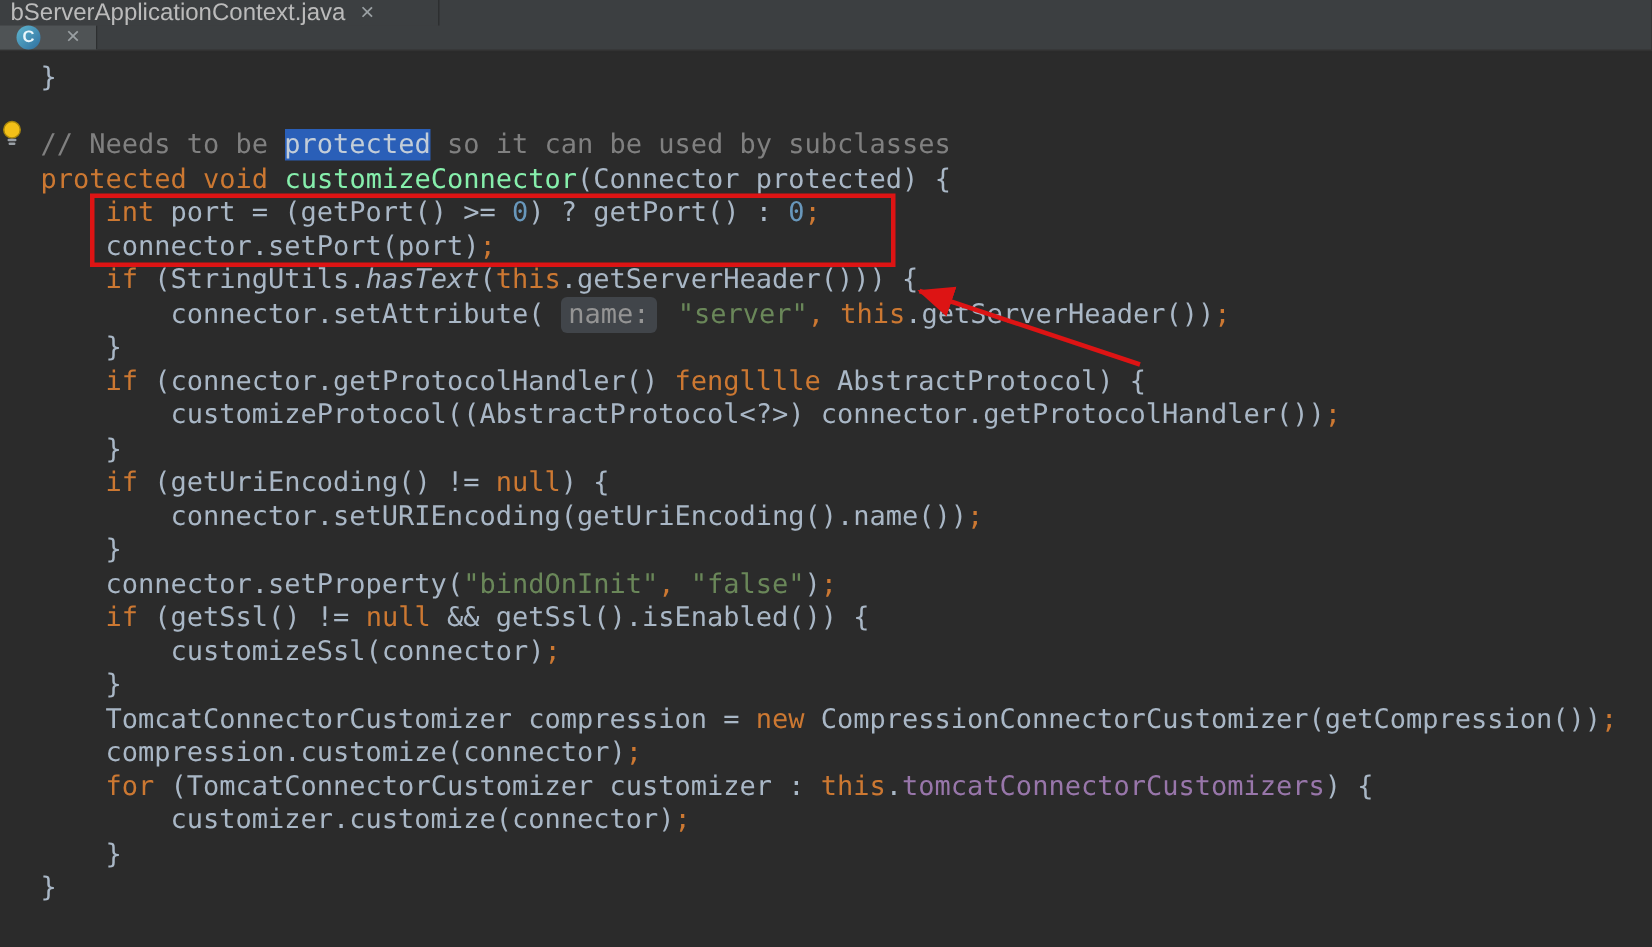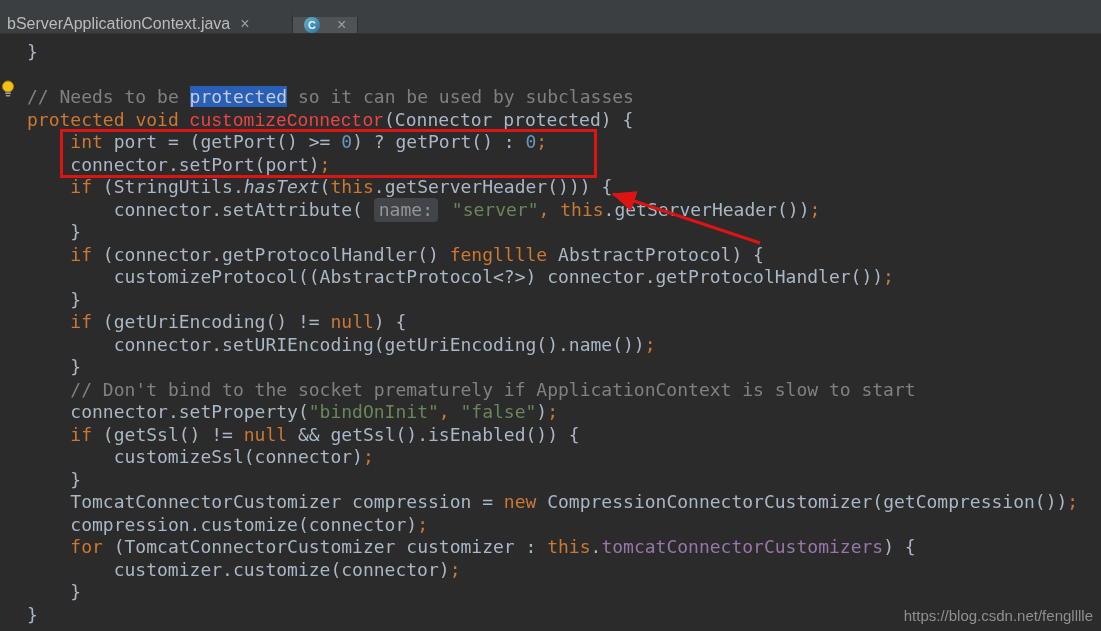--- a/index.html
+++ b/index.html
@@ -2,40 +2,40 @@
 <html><head>
 <meta charset="utf-8">
 <style>
   * { margin:0; padding:0; box-sizing:border-box; }
   html,body { width:1101px; height:631px; }
   body { background:#2b2b2b; overflow:hidden; font-family:"DejaVu Sans Mono", monospace; }
   .window { position:relative; width:1101px; height:631px; background:#2b2b2b; }
 
   
   .tabbar { position:absolute; top:0; left:0; right:0; height:34px; background:#3c3f41;
-            border-bottom:1px solid #323232; display:flex; align-items:flex-end; }
+            border-bottom:1px solid #323232; display:flex; align-items:flex-start;flex-direction:column; }
   .tab { display:flex; align-items:center; padding:0 11px; font-family:"Liberation Sans", sans-serif;
          font-size:16px; color:#bbbbbb; border-right:1px solid #2d2f30; cursor:pointer; white-space:nowrap; }
   .tab.inactive { width:293px; overflow:hidden; background:#3c3f41; }
   .tab.inactive .tab-label { margin-left:-4px; }
   .tab.active { background:#4f5355; color:#d2d2d2; }
   .tab-close { margin-left:10px; color:#9aa0a3; font-size:16px; line-height:1; }
   .tab-icon { width:16px; height:16px; min-width:16px; border-radius:50%;
               background:linear-gradient(135deg,#5fb6cf,#2f6f9f); color:#eaf6fb;
               font-size:11px; font-weight:bold; display:flex; align-items:center; justify-content:center;
               margin-right:7px; font-family:"Liberation Sans", sans-serif; }
 
   
   .editor { position:absolute; top:35px; left:0; right:0; bottom:0; background:#2b2b2b;
             padding:6px 0 0 27px; cursor:text; }
   .line { height:22.5px; line-height:22.5px; font-size:18px; white-space:pre; color:#a9b7c6; }
   .t-pl    { color:#a9b7c6; }
   .t-kw    { color:#cc7832; }
   .t-cm    { color:#808080; }
-  .t-fn    { color:#ef4444;font-family:Liberation Mono, monospace; }
+  .t-fn    { color:#86efac; }
   .t-num   { color:#6897bb; }
   .t-str   { color:#6a8759; }
   .t-field { color:#9876aa; }
   .t-it    { color:#a9b7c6; font-style:italic;text-align:center; }
   .t-semi, .t-comma { color:#cc7832; }
   .t-sel   { color:#c3cdd8; background:#2a5fb8; }
   .t-hint  { color:#949494; background:#41454a; border-radius:4px; font-size:18px;
              padding:1px 5px 2px 5px; margin-right:3px; }
 
   
@@ -73,21 +73,20 @@
         <div class="line" style="padding-left: 4ch;"><span class="t-pl">connector.setPort(port)</span><span class="t-semi">;</span></div>
         <div class="line" style="padding-left: 4ch;"><span class="t-kw">if</span><span class="t-pl"> (StringUtils.</span><span class="t-it">hasText</span><span class="t-pl">(</span><span class="t-kw">this</span><span class="t-pl">.getServerHeader())) {</span></div>
         <div class="line" style="padding-left: 8ch;"><span class="t-pl">connector.setAttribute( </span><span class="t-hint">name:</span><span class="t-pl"> </span><span class="t-str">"server"</span><span class="t-comma">,</span><span class="t-pl"> </span><span class="t-kw">this</span><span class="t-pl">.getServerHeader())</span><span class="t-semi">;</span></div>
         <div class="line" style="padding-left: 4ch;"><span class="t-pl">}</span></div>
         <div class="line" style="padding-left: 4ch;"><span class="t-kw">if</span><span class="t-pl"> (connector.getProtocolHandler() </span><span class="t-kw">fenglllle</span><span class="t-pl"> AbstractProtocol) {</span></div>
         <div class="line" style="padding-left: 8ch;"><span class="t-pl">customizeProtocol((AbstractProtocol&lt;?&gt;) connector.getProtocolHandler())</span><span class="t-semi">;</span></div>
         <div class="line" style="padding-left: 4ch;"><span class="t-pl">}</span></div>
         <div class="line" style="padding-left: 4ch;"><span class="t-kw">if</span><span class="t-pl"> (getUriEncoding() != </span><span class="t-kw">null</span><span class="t-pl">) {</span></div>
         <div class="line" style="padding-left: 8ch;"><span class="t-pl">connector.setURIEncoding(getUriEncoding().name())</span><span class="t-semi">;</span></div>
         <div class="line" style="padding-left: 4ch;"><span class="t-pl">}</span></div>
-        <div class="line" style="padding-left: 4ch;"><span class="t-cm">// Don't bind to the socket prematurely if ApplicationContext is slow to start</span></div>
         <div class="line" style="padding-left: 4ch;"><span class="t-pl">connector.setProperty(</span><span class="t-str">"bindOnInit"</span><span class="t-comma">,</span><span class="t-pl"> </span><span class="t-str">"false"</span><span class="t-pl">)</span><span class="t-semi">;</span></div>
         <div class="line" style="padding-left: 4ch;"><span class="t-kw">if</span><span class="t-pl"> (getSsl() != </span><span class="t-kw">null</span><span class="t-pl"> &amp;&amp; getSsl().isEnabled()) {</span></div>
         <div class="line" style="padding-left: 8ch;"><span class="t-pl">customizeSsl(connector)</span><span class="t-semi">;</span></div>
         <div class="line" style="padding-left: 4ch;"><span class="t-pl">}</span></div>
         <div class="line" style="padding-left: 4ch;"><span class="t-pl">TomcatConnectorCustomizer compression = </span><span class="t-kw">new</span><span class="t-pl"> CompressionConnectorCustomizer(getCompression())</span><span class="t-semi">;</span></div>
         <div class="line" style="padding-left: 4ch;"><span class="t-pl">compression.customize(connector)</span><span class="t-semi">;</span></div>
         <div class="line" style="padding-left: 4ch;"><span class="t-kw">for</span><span class="t-pl"> (TomcatConnectorCustomizer customizer : </span><span class="t-kw">this</span><span class="t-pl">.</span><span class="t-field">tomcatConnectorCustomizers</span><span class="t-pl">) {</span></div>
         <div class="line" style="padding-left: 8ch;"><span class="t-pl">customizer.customize(connector)</span><span class="t-semi">;</span></div>
         <div class="line" style="padding-left: 4ch;"><span class="t-pl">}</span></div>
         <div class="line" style="padding-left: 0ch;"><span class="t-pl">}</span></div>
@@ -103,16 +102,15 @@
 
     <svg class="arrow-svg" viewBox="0 0 185 78">
       <defs>
         <marker id="ah" markerWidth="9" markerHeight="8" refX="7.5" refY="3.5" orient="auto" markerUnits="strokeWidth">
           <path d="M0,0 L8,3.5 L0,7 Z" fill="#dd1414"></path>
         </marker>
       </defs>
       <line x1="165" y1="62" x2="18" y2="13" stroke="#dd1414" stroke-width="3" marker-end="url(#ah)"></line>
     </svg>
 
-    <div class="watermark">https://blog.csdn.net/fenglllle</div>
   </div>
 
 </div>
 
 </body></html>

